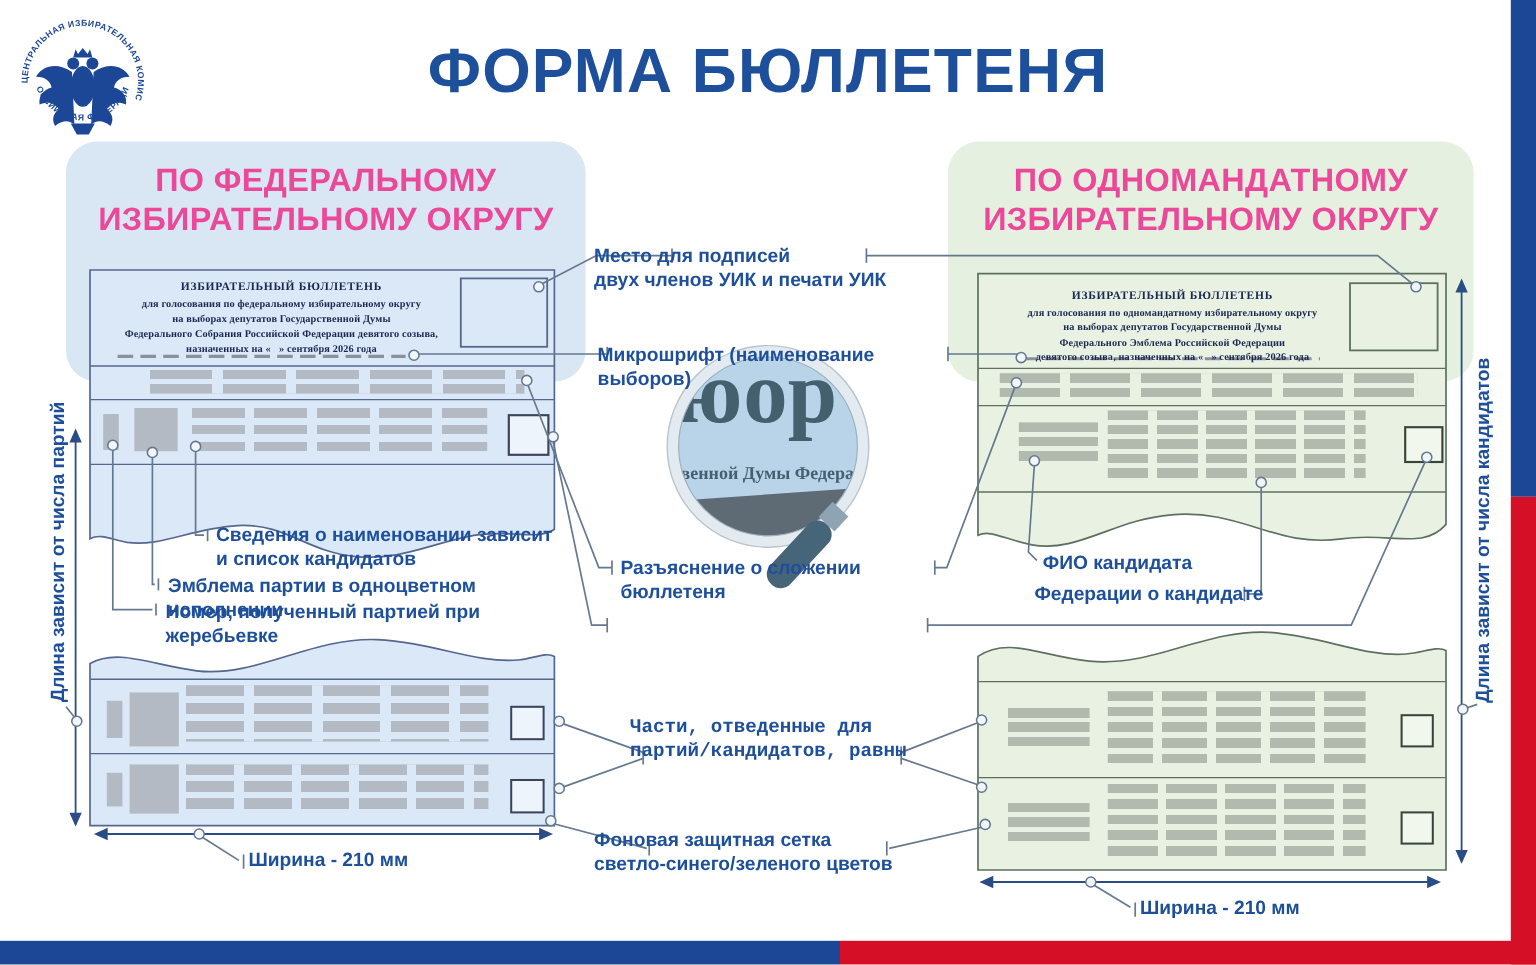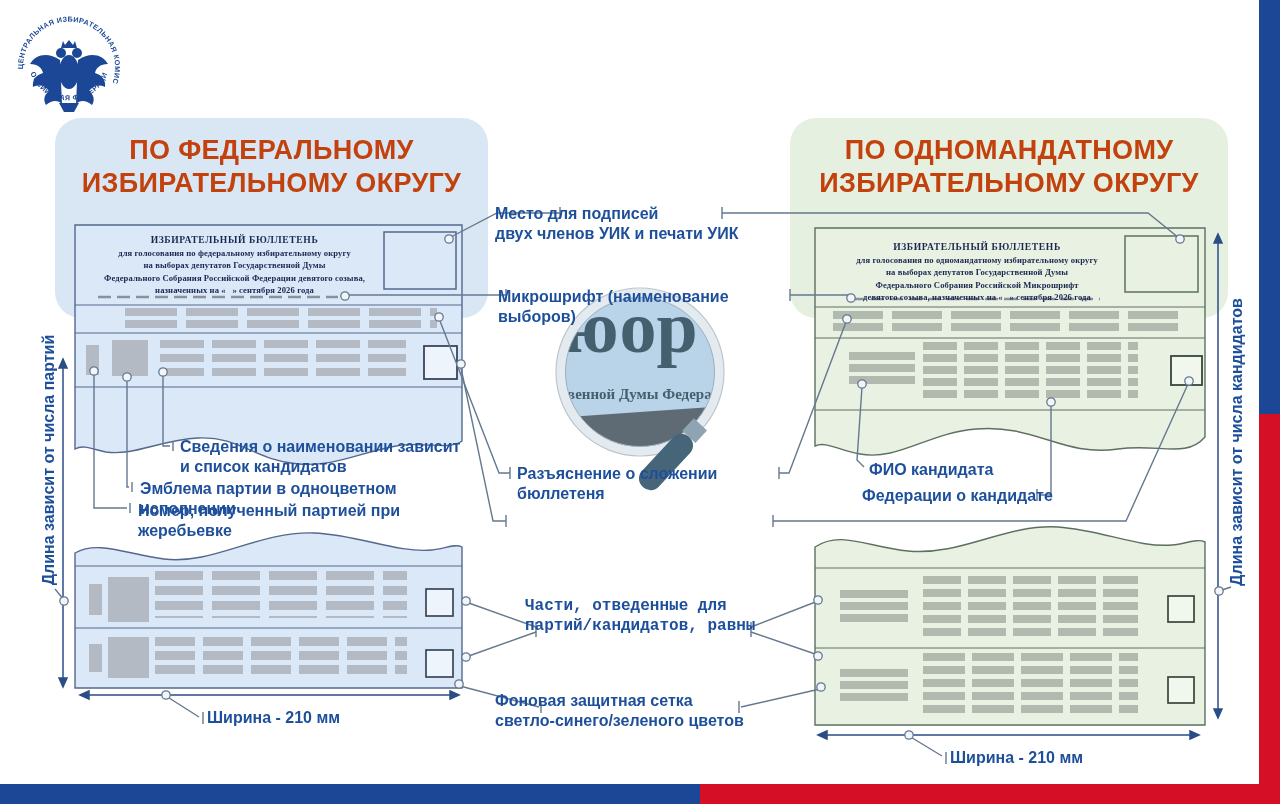--- a/index.html
+++ b/index.html
@@ -1,21 +1,21 @@
 <!DOCTYPE html>
 <html><head>
 <meta charset="utf-8">
 <style>
   html,body{margin:0;padding:0;background:#fff;}
   #poster{position:relative;width:1280px;height:804px;background:#ffffff;overflow:hidden;
           font-family:"Liberation Sans",sans-serif;}
   svg.layer{position:absolute;left:0;top:0;pointer-events:none;}
   .panel{position:absolute;border-radius:26px;z-index:0;}
   .panel-head{position:absolute;z-index:4;font-weight:700;font-size:27px;line-height:1.22;
-              color:#c2410c;text-align:center;letter-spacing:.3px;}
+              color:#ec4899;text-align:center;letter-spacing:.3px;}
   .page-title{position:absolute;z-index:4;font-weight:700;font-size:52px;letter-spacing:1px;
               color:#1d4f9b;text-align:center;}
   .bhead{position:absolute;z-index:4;font-family:"Liberation Serif",serif;font-weight:700;
          font-size:8.6px;line-height:1.45;color:#1a2750;text-align:center;letter-spacing:.1px;}
   .bhead .t1{font-size:9.6px;letter-spacing:.6px;}
   .callout{position:absolute;z-index:4;font-weight:700;font-size:16px;line-height:1.28;color:#1d4f9b;}
   .ctr{}
   .rot{transform:rotate(-90deg);transform-origin:center;text-align:center;}
   .bars{position:absolute;z-index:2;background:
      repeating-linear-gradient(90deg, transparent 0 var(--dw,46px), var(--gapc,#dbe8f7) var(--dw,46px) calc(var(--dw,46px) + var(--gw,8px))),
@@ -216,20 +216,21 @@
       <circle cx="640" cy="372" r="79" fill="none" stroke="#e4ebf0" stroke-width="9"></circle>
       <circle cx="640" cy="372" r="84" fill="none" stroke="#b9c4cc" stroke-width="1.2"></circle>
       <circle cx="640" cy="372" r="74.5" fill="none" stroke="#9fb0bd" stroke-width="1"></circle>
       <g transform="rotate(43 697 428)">
         <rect x="688" y="423" width="18" height="17" fill="#8ea4b2"></rect>
         <rect x="686" y="440" width="23" height="68" rx="11" fill="#476579"></rect>
       </g>
     </g>
   </svg>
 
+  <div class="page-title" style="left:340px;top:30px;width:600px;">ФОРМА БЮЛЛЕТЕНЯ</div>
 
   <div class="panel-head" style="left:75px;top:134px;width:393px;">
     <div>ПО ФЕДЕРАЛЬНОМУ</div>
     <div>ИЗБИРАТЕЛЬНОМУ ОКРУГУ</div>
   </div>
   <div class="panel-head" style="left:808px;top:134px;width:402px;">
     <div>ПО ОДНОМАНДАТНОМУ</div>
     <div>ИЗБИРАТЕЛЬНОМУ ОКРУГУ</div>
   </div>
 
@@ -237,21 +238,21 @@
     <div class="t1">ИЗБИРАТЕЛЬНЫЙ БЮЛЛЕТЕНЬ</div>
     <div>для голосования по федеральному избирательному округу</div>
     <div>на выборах депутатов Государственной Думы</div>
     <div>Федерального Собрания Российской Федерации девятого созыва,</div>
     <div>назначенных на «&nbsp;&nbsp;&nbsp;» сентября 2026 года</div>
   </div>
   <div class="bhead" style="left:833px;top:240px;width:288px;">
     <div class="t1">ИЗБИРАТЕЛЬНЫЙ БЮЛЛЕТЕНЬ</div>
     <div>для голосования по одномандатному избирательному округу</div>
     <div>на выборах депутатов Государственной Думы</div>
-    <div>Федерального Собрания Российской Микрошрифт</div>
+    <div>Федерального Эмблема Российской Федерации</div>
     <div>девятого созыва, назначенных на «&nbsp;&nbsp;&nbsp;» сентября 2026 года</div>
   </div>
 
   <div class="callout ctr" style="left:495px;top:204px;width:300px;">
     <div>Место для подписей</div>
     <div>двух членов УИК и печати УИК</div>
   </div>
   <div class="callout ctr" style="left:498px;top:287px;width:300px;">Микрошрифт (наименование выборов)</div>
   <div class="callout" style="left:517px;top:464px;width:270px;">Разъяснение о сложении бюллетеня</div>
   <div class="callout" style="left:180px;top:437px;width:290px;">

